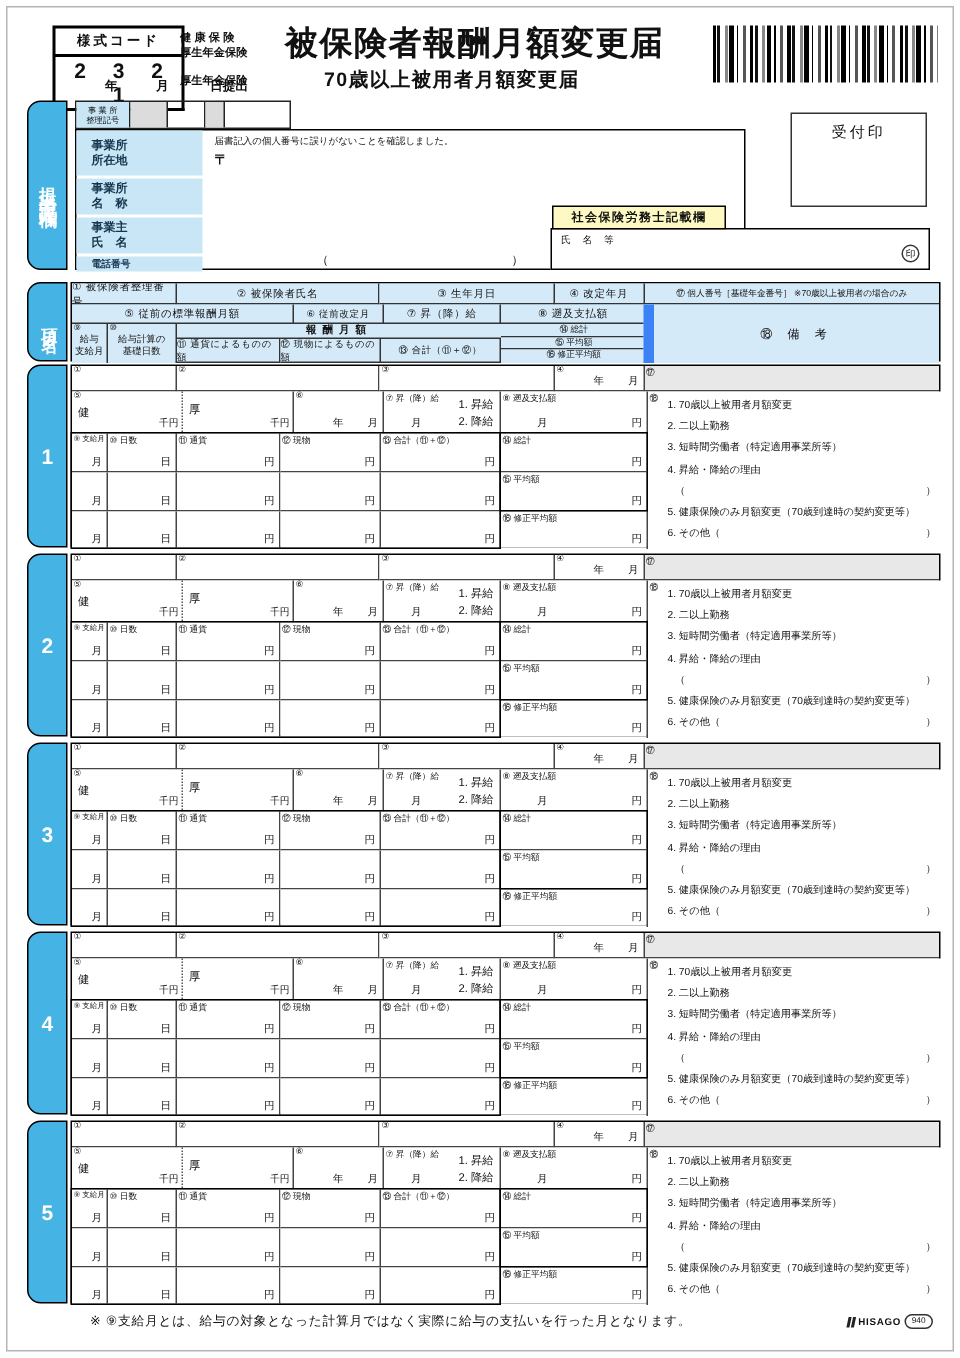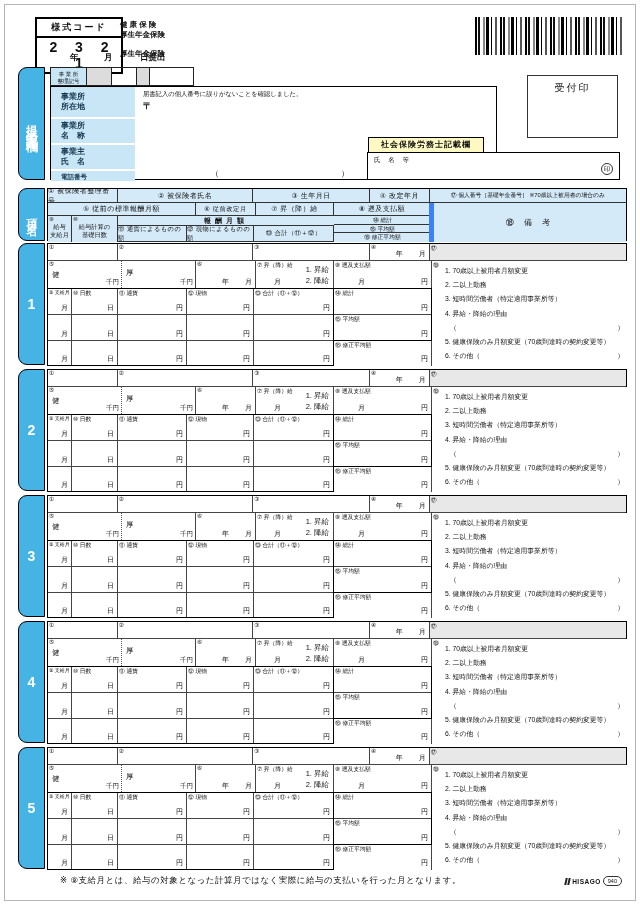--- a/index.html
+++ b/index.html
@@ -70,21 +70,21 @@
   .hmid { width:216px; height:26px; }
   .hstrip { height:10px; border-bottom:1px solid #333; background:#d5eaf8; text-align:center;
     font-size:7px; font-weight:bold; letter-spacing:4px; line-height:10px; }
   .hsub { display:flex; height:16px; }
   .hsub .hcell { height:16px; font-size:6.2px; }
   .hr3 { width:97px; height:26px; }
   .hr3 div { height:8.66px; border-bottom:1px solid #333; background:#d5eaf8; font-size:5.8px;
     line-height:8.5px; text-align:center; }
   .hr3 div:last-child { border-bottom:none; }
   .hremark { position:absolute; right:0; top:14px; width:197px; height:39px; background:#d5eaf8;
-    display:flex; align-items:center; justify-content:center; font-size:8px; letter-spacing:4px; border-left:5px solid #3b82f6;text-align:center; }
+    display:flex; align-items:center; justify-content:center; font-size:8px; letter-spacing:4px; border-left:7px solid #3b82f6;text-align:center; }
   .c17cell { font-size:5.8px; letter-spacing:0; }
 
   
   .block { position:absolute; left:18px; width:609px; height:122px; }
   .btab { position:absolute; left:0; top:0; width:27px; height:122px; background:#45b3e4;
     border:1.5px solid #000; border-radius:9px 0 0 9px; display:flex; align-items:center; justify-content:center; }
   .bnum { color:#fff; font-size:14px; font-weight:bold; }
   .btable { position:absolute; left:29px; top:0; width:580px; height:122px; border:1.5px solid #000; background:#fff; }
   .brow { display:flex; }
   .cell { position:relative; border-right:1px solid #444; border-bottom:1px solid #444; background:#fff; }
@@ -130,21 +130,23 @@
 
   <div class="fc-box">
     <div class="fc-label">様式コード</div>
     <div class="fc-value">2 3 2 1</div>
   </div>
 
   <div class="ins-stack">
     <div>健 康 保 険</div>
     <div>厚生年金保険</div>
   </div>
+  <div class="main-title">被保険者報酬月額変更届</div>
   <div class="ins-sub">厚生年金保険</div>
+  <div class="sub-title">70歳以上被用者月額変更届</div>
   <div class="barcode"></div>
 
   <div class="date-line">
     <span style="left:8px">年</span>
     <span style="left:42px">月</span>
     <span style="left:78px">日提出</span>
   </div>
 
   <div class="vtab" style="left:18px; top:67px; width:27px; height:113px;">
     <span style="font-size:12px;">提出者記入欄</span>

